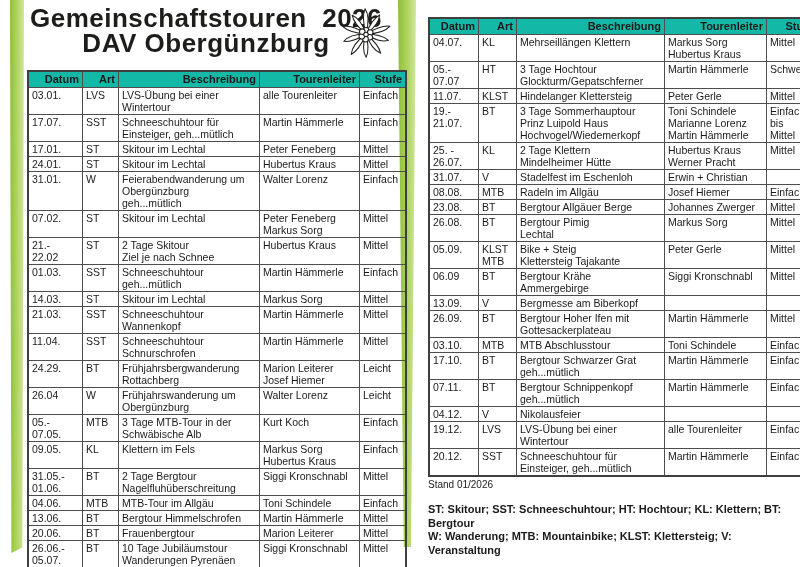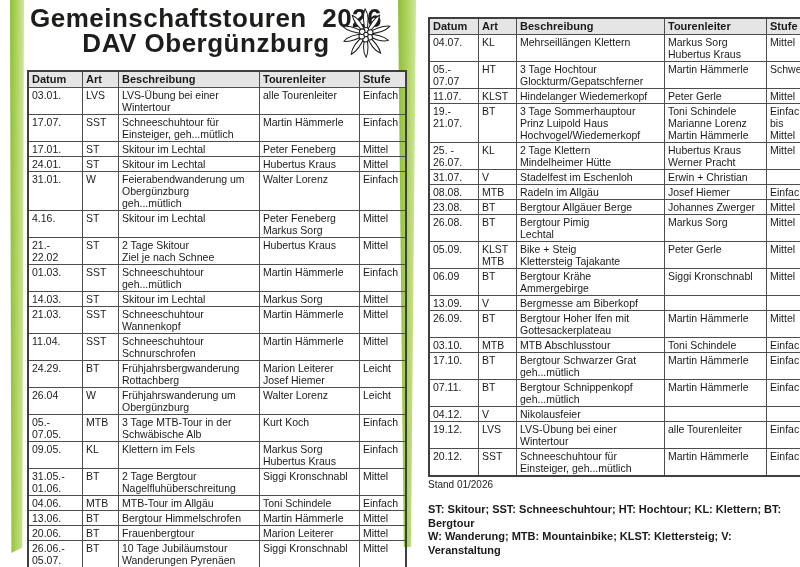--- a/index.html
+++ b/index.html
@@ -29,22 +29,22 @@
     font-size:26px;font-weight:bold;line-height:25px;margin:0;color:#1d1d1b;
     white-space:pre;letter-spacing:0.5px;
   }
   .edelweiss{position:absolute;right:-10px;top:0px;width:58px;height:56px;}
   
   table.tour-table{
     border-collapse:collapse;table-layout:fixed;width:100%;
     font-size:10.5px;
   }
   .tour-table th{
-    background:#e5e5e5;border:1px solid #4d4d4d;
-    font-size:11px;font-weight:bold;text-align:left;
+    background:#14b8a6;border:1px solid #4d4d4d;
+    font-size:11px;font-weight:bold;text-align:right;
     padding:1px 3px;line-height:13px;
   }
   .tour-table td{
     border:1px solid #4d4d4d;vertical-align:top;
     padding:1px 2px 1px 3px;line-height:12px;
     white-space:pre-line;overflow:hidden;
   }
   table.tour-table{border:2px solid #3f3f3f;}
   
   .t-left th:nth-child(1){width:47px}
@@ -139,21 +139,21 @@
         <tr>
           <td>31.01.</td>
           <td>W</td>
           <td>Feierabendwanderung um
 Obergünzburg
 geh...mütlich</td>
           <td>Walter Lorenz</td>
           <td>Einfach</td>
         </tr>
         <tr>
-          <td>4.16.</td>
+          <td>07.02.</td>
           <td>ST</td>
           <td>Skitour im Lechtal</td>
           <td>Peter Feneberg
 Markus Sorg</td>
           <td>Mittel</td>
         </tr>
         <tr>
           <td>21.-
 22.02</td>
           <td>ST</td>
@@ -295,21 +295,21 @@
 07.07</td>
           <td>HT</td>
           <td>3 Tage Hochtour
 Glockturm/Gepatschferner</td>
           <td>Martin Hämmerle</td>
           <td>Schwer</td>
         </tr>
         <tr>
           <td>11.07.</td>
           <td>KLST</td>
-          <td>Hindelanger Wiedemerkopf</td>
+          <td>Hindelanger Klettersteig</td>
           <td>Peter Gerle</td>
           <td>Mittel</td>
         </tr>
         <tr>
           <td>19.-
 21.07.</td>
           <td>BT</td>
           <td>3 Tage Sommerhauptour
 Prinz Luipold Haus
 Hochvogel/Wiedemerkopf</td>

